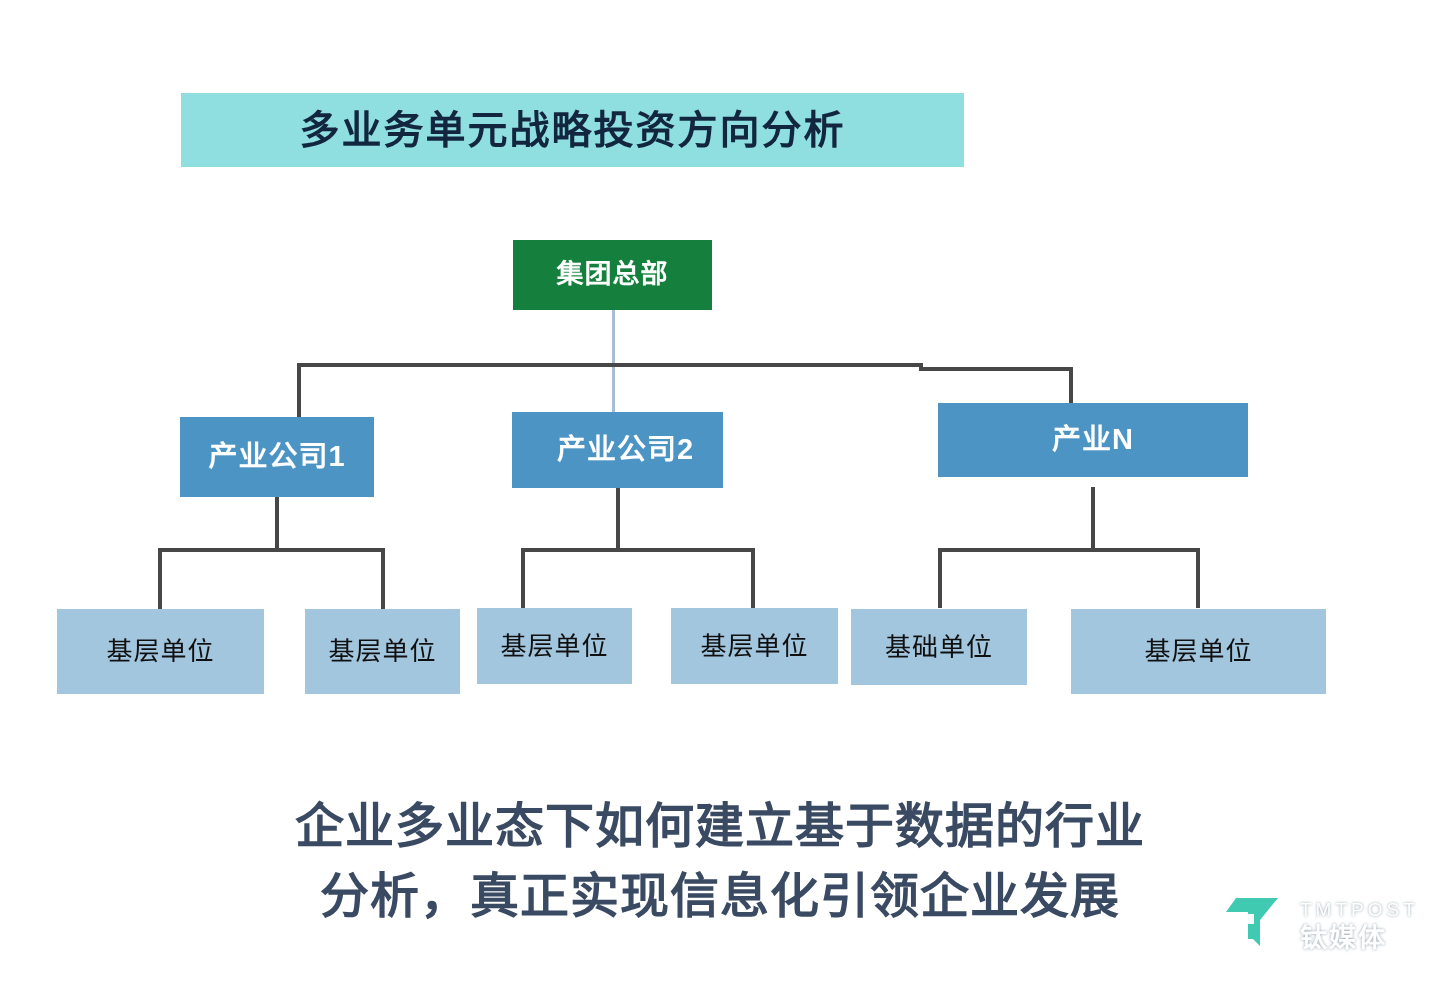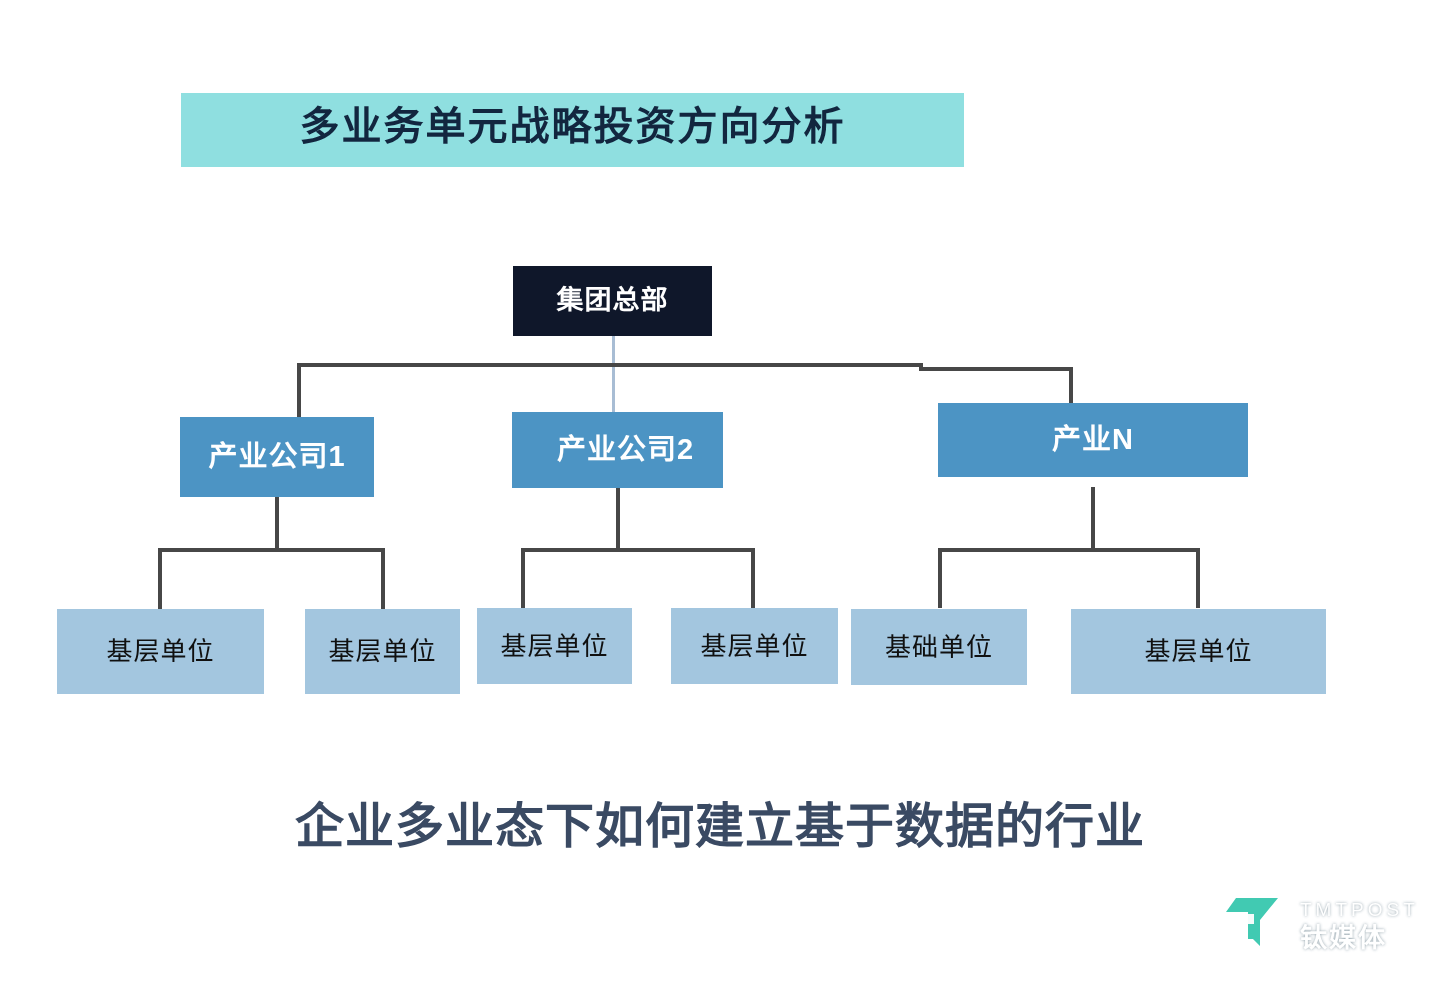--- a/index.html
+++ b/index.html
@@ -23,21 +23,20 @@
   .title-banner {
     position: absolute;
     left: 181px;
     top: 93px;
     width: 783px;
     height: 74px;
     background: #8FDFE0;
     display: flex;
     align-items: center;
     justify-content: center;
-    font-family: Liberation Mono, monospace;
   }
   .title-banner .title-text {
     font-size: 40px;
     font-weight: 700;
     color: #12263f;
     letter-spacing: 2px;
     line-height: 1;
     white-space: nowrap;
   }
 
@@ -46,26 +45,25 @@
     position: absolute;
     display: flex;
     align-items: center;
     justify-content: center;
     box-sizing: border-box;
     text-align: center;
     line-height: 1.1;
     white-space: nowrap;
   }
   .node-root {
-    background: #0f172a;
+    background: #15803d;
     color: #ffffff;
     font-size: 27px;
     font-weight: 700;
     letter-spacing: 1px;
-    margin-top: 26px;
   }
   .node-div {
     background: #4C94C4;
     color: #ffffff;
     font-size: 29px;
     font-weight: 700;
     letter-spacing: 1px;
   }
   .node-leaf {
     background: #A3C6DF;
@@ -213,20 +211,21 @@
   <div class="node node-leaf" style="left:851px; top:609px; width:176px; height:76px;">
     <span>基础单位</span>
   </div>
 
   <div class="node node-leaf" style="left:1071px; top:609px; width:255px; height:85px;">
     <span>基层单位</span>
   </div>
 
   <div class="caption">
     <div class="caption-line">企业多业态下如何建立基于数据的行业</div>
+    <div class="caption-line">分析，真正实现信息化引领企业发展</div>
   </div>
 
   <div class="watermark">
     <div class="wm-mark">
       <svg viewBox="0 0 74 74" width="74" height="74" aria-hidden="true">
 
         <path d="M18 8 L60 8 L42 30 L42 56 L30 44 L30 22 L8 22 Z" fill="#3BC9B0"></path>
 
         <path d="M6 24 L36 24 L36 34 L26 34 L26 64 L14 64 L14 34 L6 34 Z" fill="#ffffff" opacity="0.95"></path>
         <rect x="30" y="40" width="9" height="9" fill="#3BC9B0"></rect>

